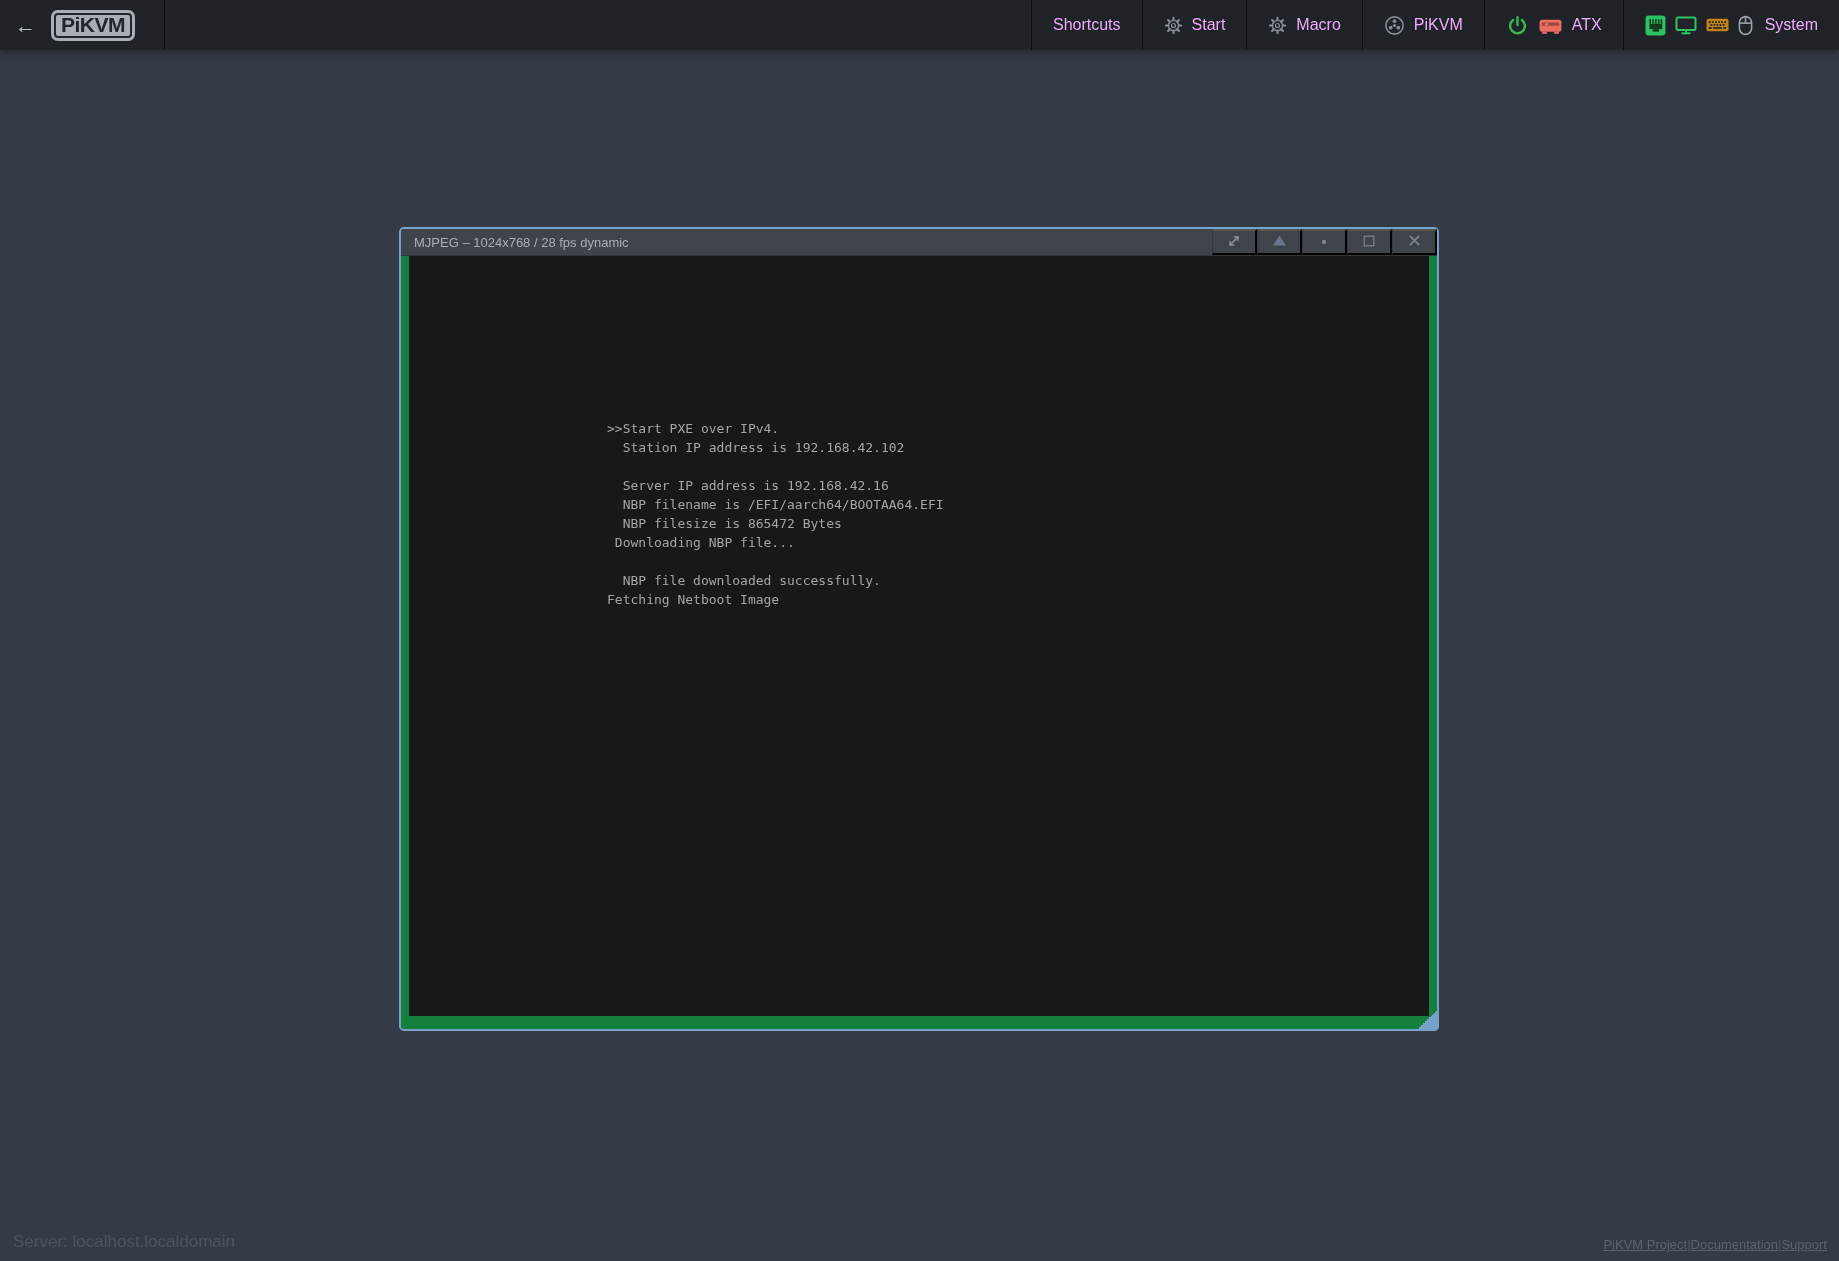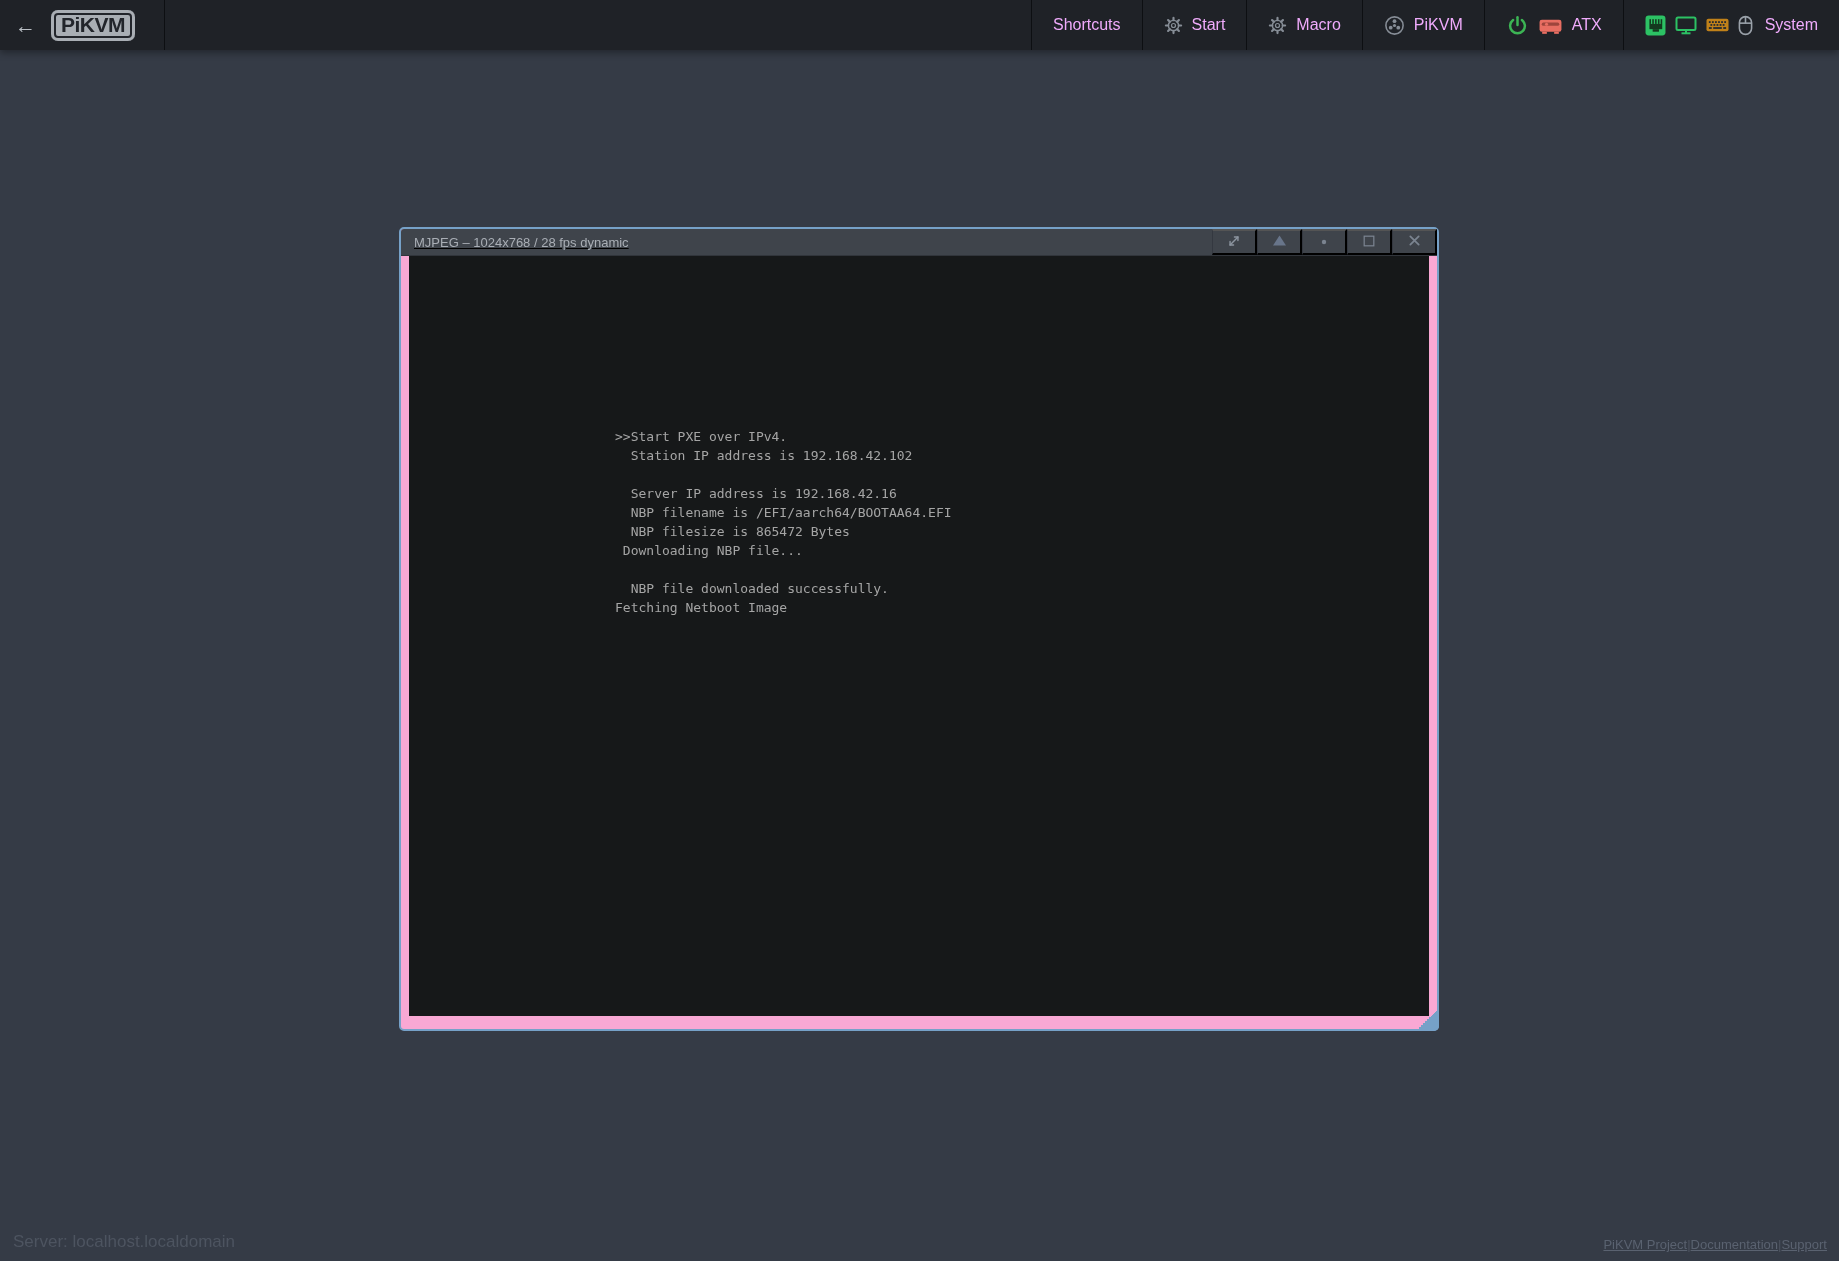--- a/index.html
+++ b/index.html
@@ -41,22 +41,22 @@
     padding:0 21px; border-left:1px solid #0d0f12;
     color:#f0abfc; font-size:16px; cursor:pointer; white-space:nowrap;
   }
   .nav-item .icn { display:flex; align-items:center; }
   .sys-icons { display:flex; align-items:center; gap:9px; margin-right:3px; }
 
   
   .stream-window {
     position:absolute; left:399px; top:227px;
     width:1040px; height:804px;
-    background:#f9a8d4;
-    border:2px solid #76a1c8; border-radius:5px;text-decoration:underline;
+    background:#15803d;
+    border:2px solid #76a1c8; border-radius:5px;
   }
   .titlebar {
     height:27px; background:#3f444b;
     border-bottom:1px solid #31353b;
     display:flex; align-items:stretch;
     border-radius:3px 3px 0 0;
     cursor:move;
   }
   .title-text {
     flex:1; display:flex; align-items:center;
@@ -69,21 +69,21 @@
   }
   .win-content {
     height:calc(100% - 28px);
     padding:0 8px 12px 8px;
   }
   .stream-area {
     position:relative; width:100%; height:100%;
     background:#161819; overflow:hidden; cursor:crosshair;
   }
   .terminal {
-    position:absolute; left:198px; top:163px; margin:8px;
+    position:absolute; left:198px; top:163px; margin:0;
     font-family:"DejaVu Sans Mono", monospace;
     font-size:13px; line-height:19px; color:#a5a5a5;
     white-space:pre;
   }
   .resize-grip {
     position:absolute; right:-2px; bottom:-2px;
     width:23px; height:23px;
     background:linear-gradient(135deg, rgba(0,0,0,0) 0 50%, #76a1c8 50% 100%);
     border-radius:0 0 5px 0;
     cursor:nwse-resize;

